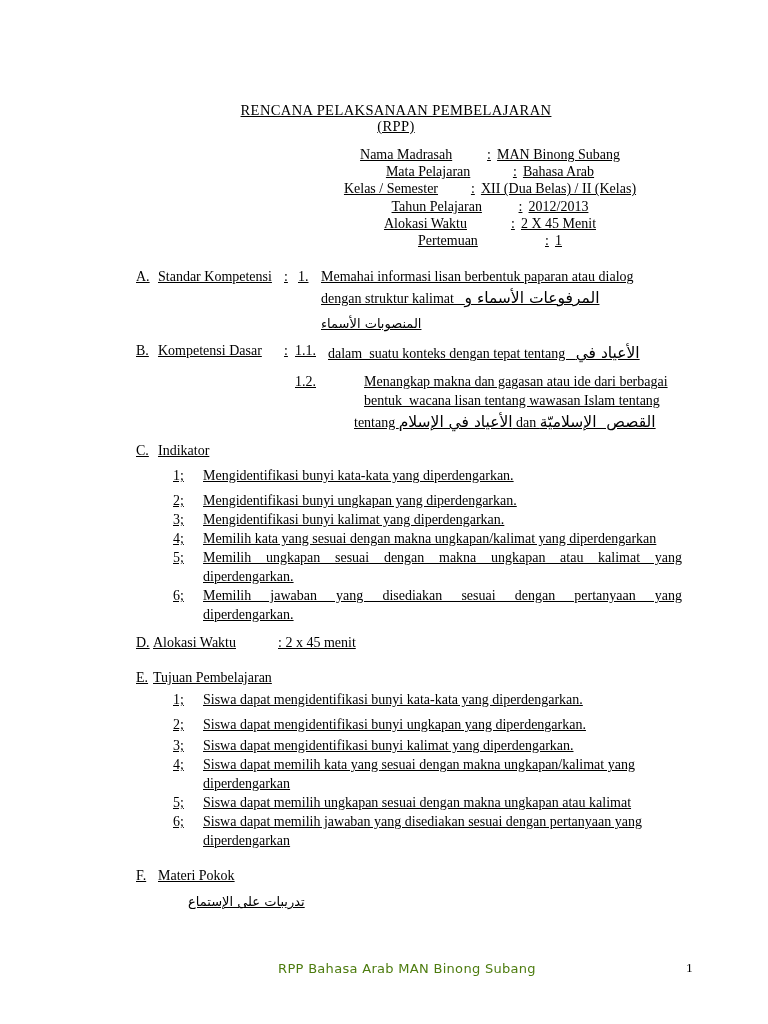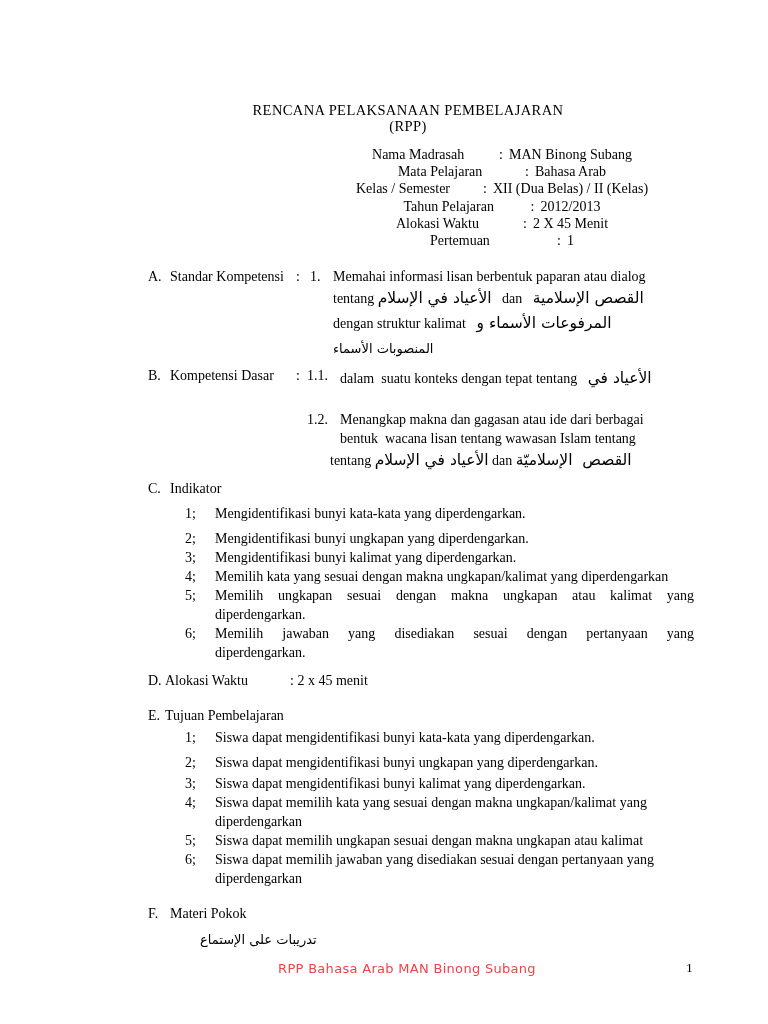--- a/index.html
+++ b/index.html
@@ -2,21 +2,21 @@
 <html><head>
 <meta charset="utf-8">
 <style>
   * { margin:0; padding:0; box-sizing:border-box; }
   html,body { background:#e8e8e8; }
   .page {
     position:relative; width:768px; height:1024px; background:#ffffff;
     font-family:"Liberation Serif", serif; font-size:14px; color:#000;
     overflow:hidden; margin:0 auto;
   }
-  .content { position:absolute; left:148px; top:102px; width:546px; }
+  .content { position:absolute; left:136px; top:102px; width:546px;text-decoration:underline; }
 
   .doc-title { text-align:center; padding-right:26px; letter-spacing:0.4px; font-size:14.5px; line-height:16px; }
 
   .meta { margin:12px 0 0 162px; line-height:17.2px; }
   .meta-row { display:flex;justify-content:center; }
   .meta-label { width:127px; }
   .meta-sep { width:10px; }
 
   .srow { display:flex; align-items:flex-start; line-height:19px; }
   .letter { width:22px; flex:none; }
@@ -28,41 +28,41 @@
 
   .line { white-space:pre; line-height:19px; }
   .lh-ar { line-height:25px; }
   .ar { font-family:"DejaVu Sans", sans-serif; font-size:15.5px; }
   .ar-line { font-family:"DejaVu Sans", sans-serif; font-size:13px; direction:rtl; text-align:left; unicode-bidi:plaintext; }
   .rtl-line { direction:rtl; text-align:left; }
   .outdent { margin-left:-33px; }
 
   .sec-a { margin-top:18px; }
   .sec-b { margin-top:5px; }
-  .bitem2 { margin-top:19px; }
+  .bitem2 { margin-top:6px;gap:36px; }
   .sec-c { margin-top:6px; }
   .sec-d { margin-top:9px; }
   .sec-e { margin-top:16px; }
   .sec-f { margin-top:16px; }
 
   .items { margin-left:37px; margin-top:5px; }
   .item { display:flex; align-items:flex-start; }
   .item-m1 { margin-top:6px; }
   .item-m2 { margin-top:2px; }
   .marker { width:30px; flex:none; line-height:19px; }
   .item-text { flex:1; min-width:0; }
   .just { white-space:normal; text-align:justify; text-align-last:justify; }
 
   .d-title { width:125px; flex:none; }
   .f-arabic { margin:4px 0 0 52px; line-height:26px; }
 
   .footer-line {
     position:absolute; left:148px; top:961px; width:546px;
     text-align:center; padding-right:28px;
-    font-family:"DejaVu Sans", sans-serif; font-size:13px; color:#ef4444; letter-spacing:0.3px;
+    font-family:"DejaVu Sans", sans-serif; font-size:13px; color:#4d7c0f; letter-spacing:0.3px;
   }
   .page-num { position:absolute; left:686px; top:960px; font-size:13.5px; }
 </style>
 </head>
 <body>
 
 <div class="page">
   <div class="content">
 
     <div class="doc-title">
@@ -103,21 +103,20 @@
       </div>
     </div>
 
     <div class="srow sec-a">
       <span class="letter">A.</span>
       <span class="stitle">Standar Kompetensi</span>
       <span class="ssep">:</span>
       <span class="snum">1.</span>
       <div class="scontent">
         <div class="line">Memahai informasi lisan berbentuk paparan atau dialog</div>
-        <div class="line lh-ar"><span>tentang </span><span class="ar">الأعياد في الإسلام</span><span>   dan   </span><span class="ar">القصص الإسلامية</span></div>
         <div class="line lh-ar"><span>dengan struktur kalimat   </span><span class="ar">المرفوعات الأسماء و</span></div>
         <div class="line lh-ar ar-line">المنصوبات الأسماء</div>
       </div>
     </div>
 
     <div class="srow sec-b">
       <span class="letter">B.</span>
       <span class="stitle">Kompetensi Dasar</span>
       <span class="ssep" style="width:11px">:</span>
       <div class="scontent">

